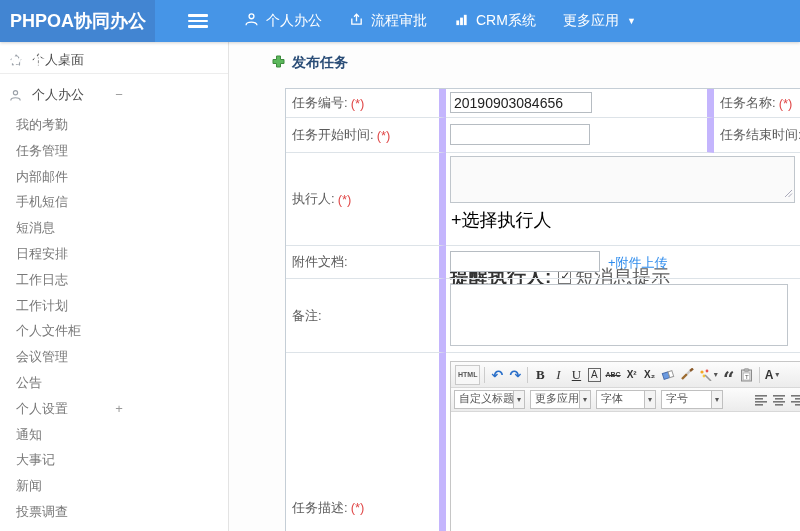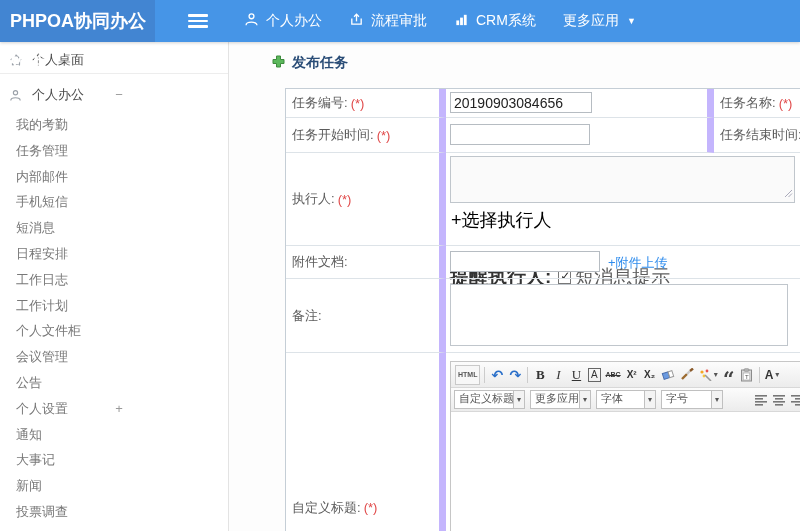--- a/index.html
+++ b/index.html
@@ -231,21 +231,21 @@
         <span class="upload-link">+附件上传</span>
       </div>
 
       <div class="cell lab">
           <span>备注:</span>
         </div>
       <div class="cell span2 last-col">
         <div class="remark-box"></div>
       </div>
 
-      <div class="cell lab-top last-row" style="padding-left:6px;"><span>自定义标题:</span><span class="req">(*)</span></div>
+      <div class="cell lab-top last-row" style="padding-left:6px;"><span>任务描述:</span><span class="req">(*)</span></div>
       <div class="cell span2 last-col last-row">
         <div class="editor">
           <div class="tb tb1">
             <span class="tbtn b-html">HTML</span>
             <span class="sep"></span>
             <span class="tbtn b-undo">↶</span>
             <span class="tbtn b-redo">↷</span>
             <span class="sep"></span>
             <span class="tbtn b-bold">B</span>
             <span class="tbtn b-italic">I</span>

